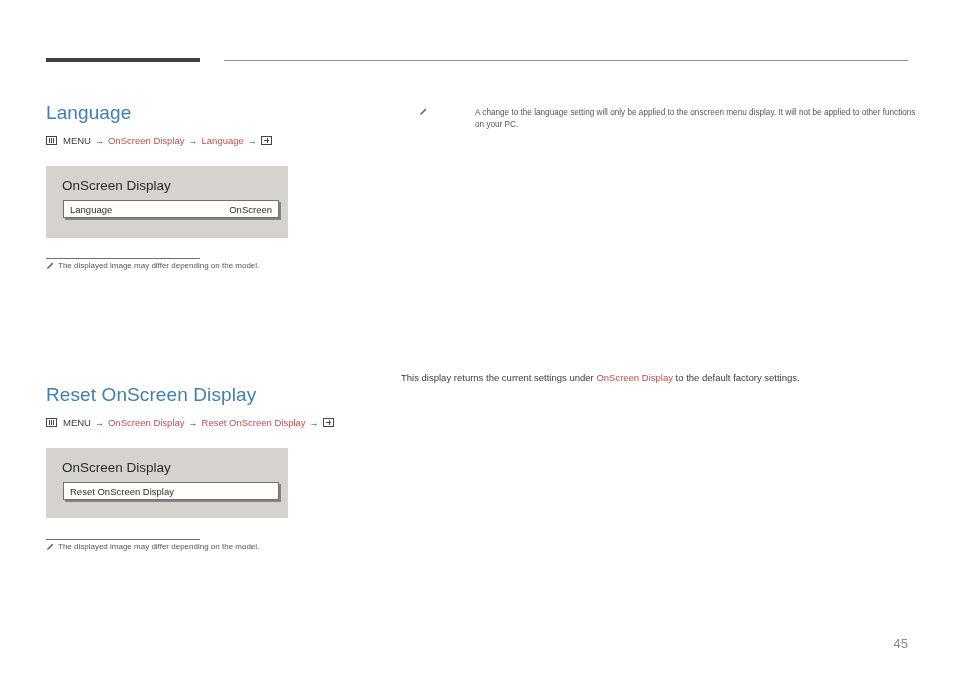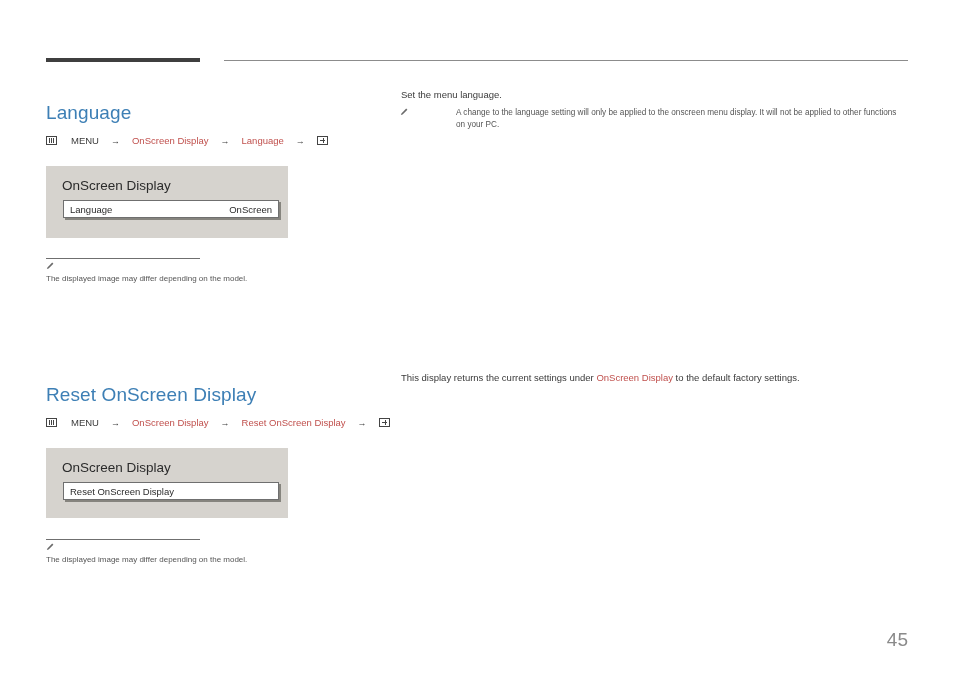--- a/index.html
+++ b/index.html
@@ -47,21 +47,21 @@
     white-space: nowrap;
   }
 
   .breadcrumb {
     position: absolute;
     font-size: 9.5px;
     color: #3a3a3a;
     white-space: nowrap;
     display: flex;
     align-items: center;
-    gap: 12px;
+    gap: 4px;
   }
   .breadcrumb .menu-icon {
     display: inline-block;
     width: 11px;
     height: 9px;
     position: relative;
     margin-right: 2px;
     border: 1px solid #444;
     box-sizing: border-box;
   }
@@ -156,21 +156,20 @@
   }
 
   .note {
     position: absolute;
     font-size: 8px;
     color: #555555;
     display: flex;
     align-items: flex-start;
     gap: 4px;
     white-space: nowrap;
-    flex-direction: column;
   }
   .pencil {
     display: inline-block;
     width: 8px;
     height: 8px;
     position: relative;
     flex: 0 0 auto;
     margin-top: 1px;
   }
   .pencil svg { display:block; }
@@ -191,21 +190,21 @@
     line-height: 1.5;
   }
   .highlight {
     color: #c0504d;
   }
 
   .page-number {
     position: absolute;
     right: 46px;
     bottom: 24px;
-    font-size: 19px;
+    font-size: 13px;
     color: #8a8a8a;
   }
 </style>
 </head>
 <body>
 
 <div class="page">
 
   <div class="rule-left"></div>
   <div class="rule-right"></div>
@@ -235,23 +234,22 @@
 
   <div class="note" style="left:46px; top:261px;">
     <span class="pencil">
       <svg width="8" height="8" viewBox="0 0 8 8">
           <path d="M6.2 0.6 L7.4 1.8 L2.6 6.6 L0.9 7.1 L1.4 5.4 Z" fill="#6b6b6b"></path>
         </svg>
     </span>
     <span>The displayed image may differ depending on the model.</span>
   </div>
 
-  <div class="right-text" style="left:401px; top:88px; width:500px;">Set the menu language.</div>
-
-  <div class="right-note" style="left:400px; top:107px;gap:48px;">
+
+  <div class="right-note" style="left:419px; top:107px;gap:48px;">
     <span class="pencil">
       <svg width="8" height="8" viewBox="0 0 8 8">
           <path d="M6.2 0.6 L7.4 1.8 L2.6 6.6 L0.9 7.1 L1.4 5.4 Z" fill="#6b6b6b"></path>
         </svg>
     </span>
     <span style="width:487px; display:inline-block;">A change to the language setting will only be applied to the onscreen menu display. It will not be applied to other functions on your PC.</span>
   </div>
 
   <h1 class="section-title" style="left:46px; top:371px;">Reset OnScreen Display</h1>
 

